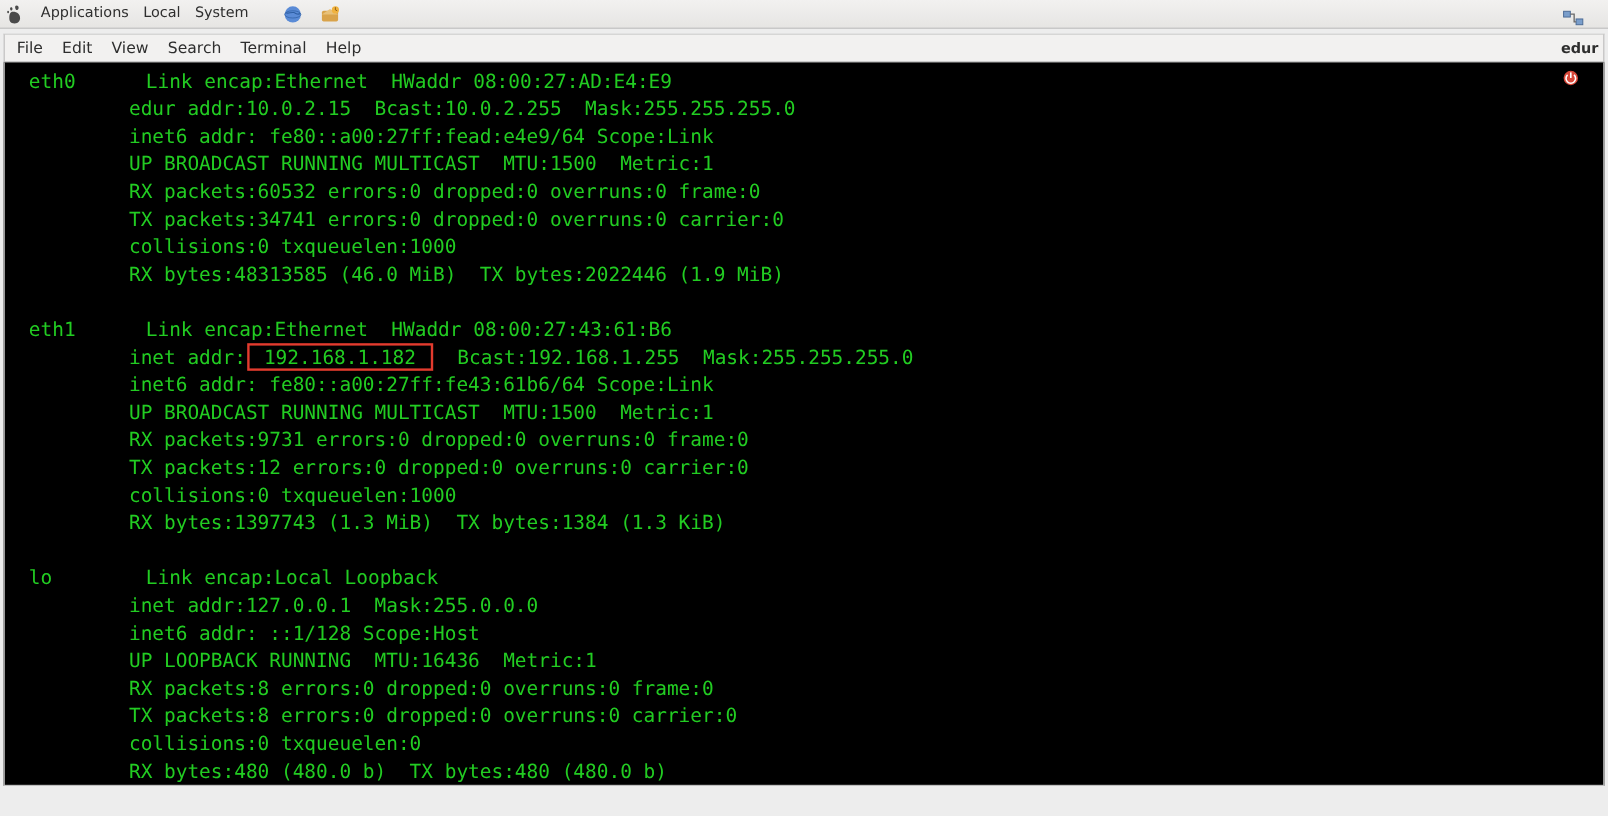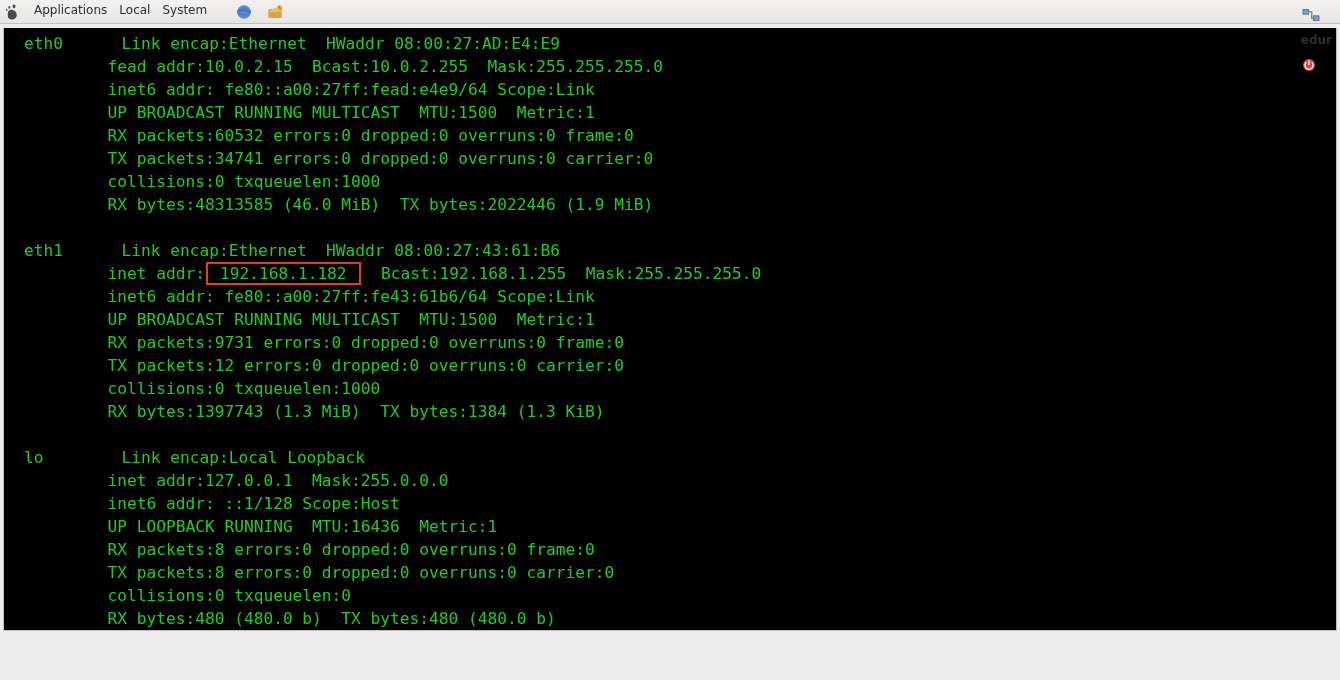--- a/index.html
+++ b/index.html
@@ -113,22 +113,30 @@
       <svg width="16" height="16" viewBox="0 0 24 24">
           <circle cx="12" cy="12" r="9" fill="#d9493a"></circle>
           <rect x="11" y="5" width="2" height="7" fill="#fff"></rect>
           <path d="M8 8a6 6 0 1 0 8 0" stroke="#fff" stroke-width="2" fill="none"></path>
         </svg>
     </span>
   </div>
 </div>
 
 <div class="window">
+  <div class="menubar">
+    <span>File</span>
+    <span>Edit</span>
+    <span>View</span>
+    <span>Search</span>
+    <span>Terminal</span>
+    <span>Help</span>
+  </div>
   <div class="terminal" id="term"><span class="iflabel">eth0</span><span>Link encap:Ethernet  HWaddr 08:00:27:AD:E4:E9</span>
-<span class="ind"></span><span>fead addr:10.0.2.15  Bcast:10.0.2.255  Mask:255.255.255.0</span>
+<span class="ind"></span><span>edur addr:10.0.2.15  Bcast:10.0.2.255  Mask:255.255.255.0</span>
 <span class="ind"></span><span>inet6 addr: fe80::a00:27ff:fead:e4e9/64 Scope:Link</span>
 <span class="ind"></span><span>UP BROADCAST RUNNING MULTICAST  MTU:1500  Metric:1</span>
 <span class="ind"></span><span>RX packets:60532 errors:0 dropped:0 overruns:0 frame:0</span>
 <span class="ind"></span><span>TX packets:34741 errors:0 dropped:0 overruns:0 carrier:0</span>
 <span class="ind"></span><span>collisions:0 txqueuelen:1000</span>
 <span class="ind"></span><span>RX bytes:48313585 (46.0 MiB)  TX bytes:2022446 (1.9 MiB)</span>
 
 <span class="iflabel">eth1</span><span>Link encap:Ethernet  HWaddr 08:00:27:43:61:B6</span>
 <span class="ind"></span><span>inet addr:<span class="hlbox">192.168.1.182</span>  Bcast:192.168.1.255  Mask:255.255.255.0</span>
 <span class="ind"></span><span>inet6 addr: fe80::a00:27ff:fe43:61b6/64 Scope:Link</span>

